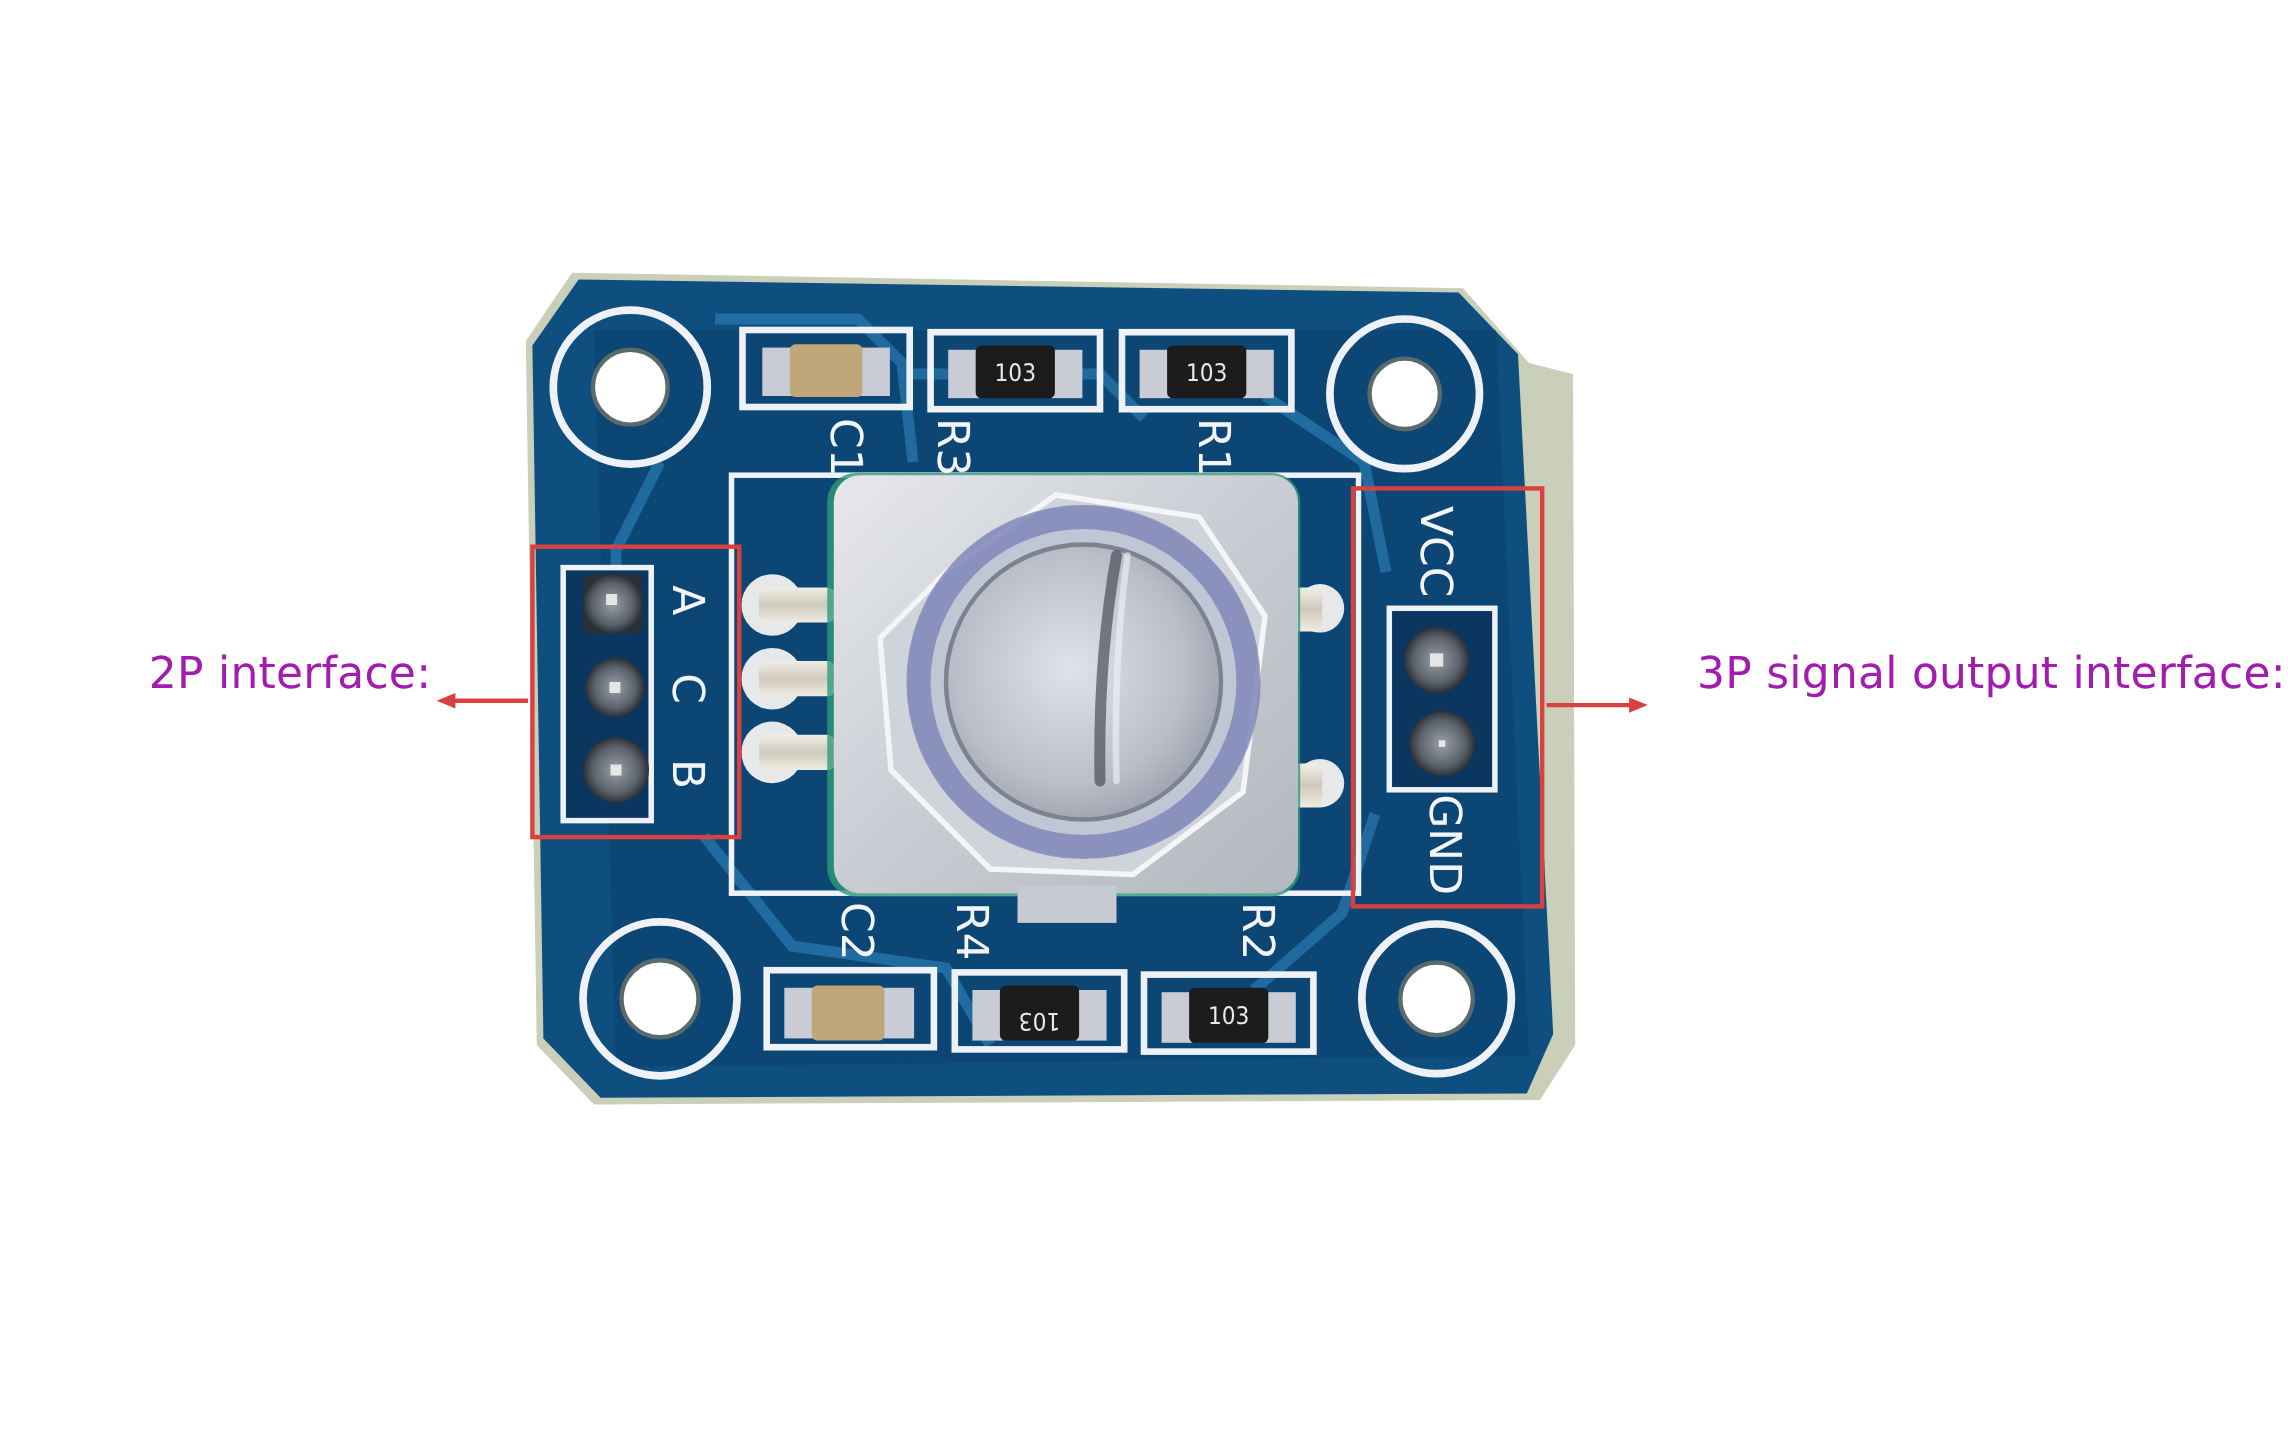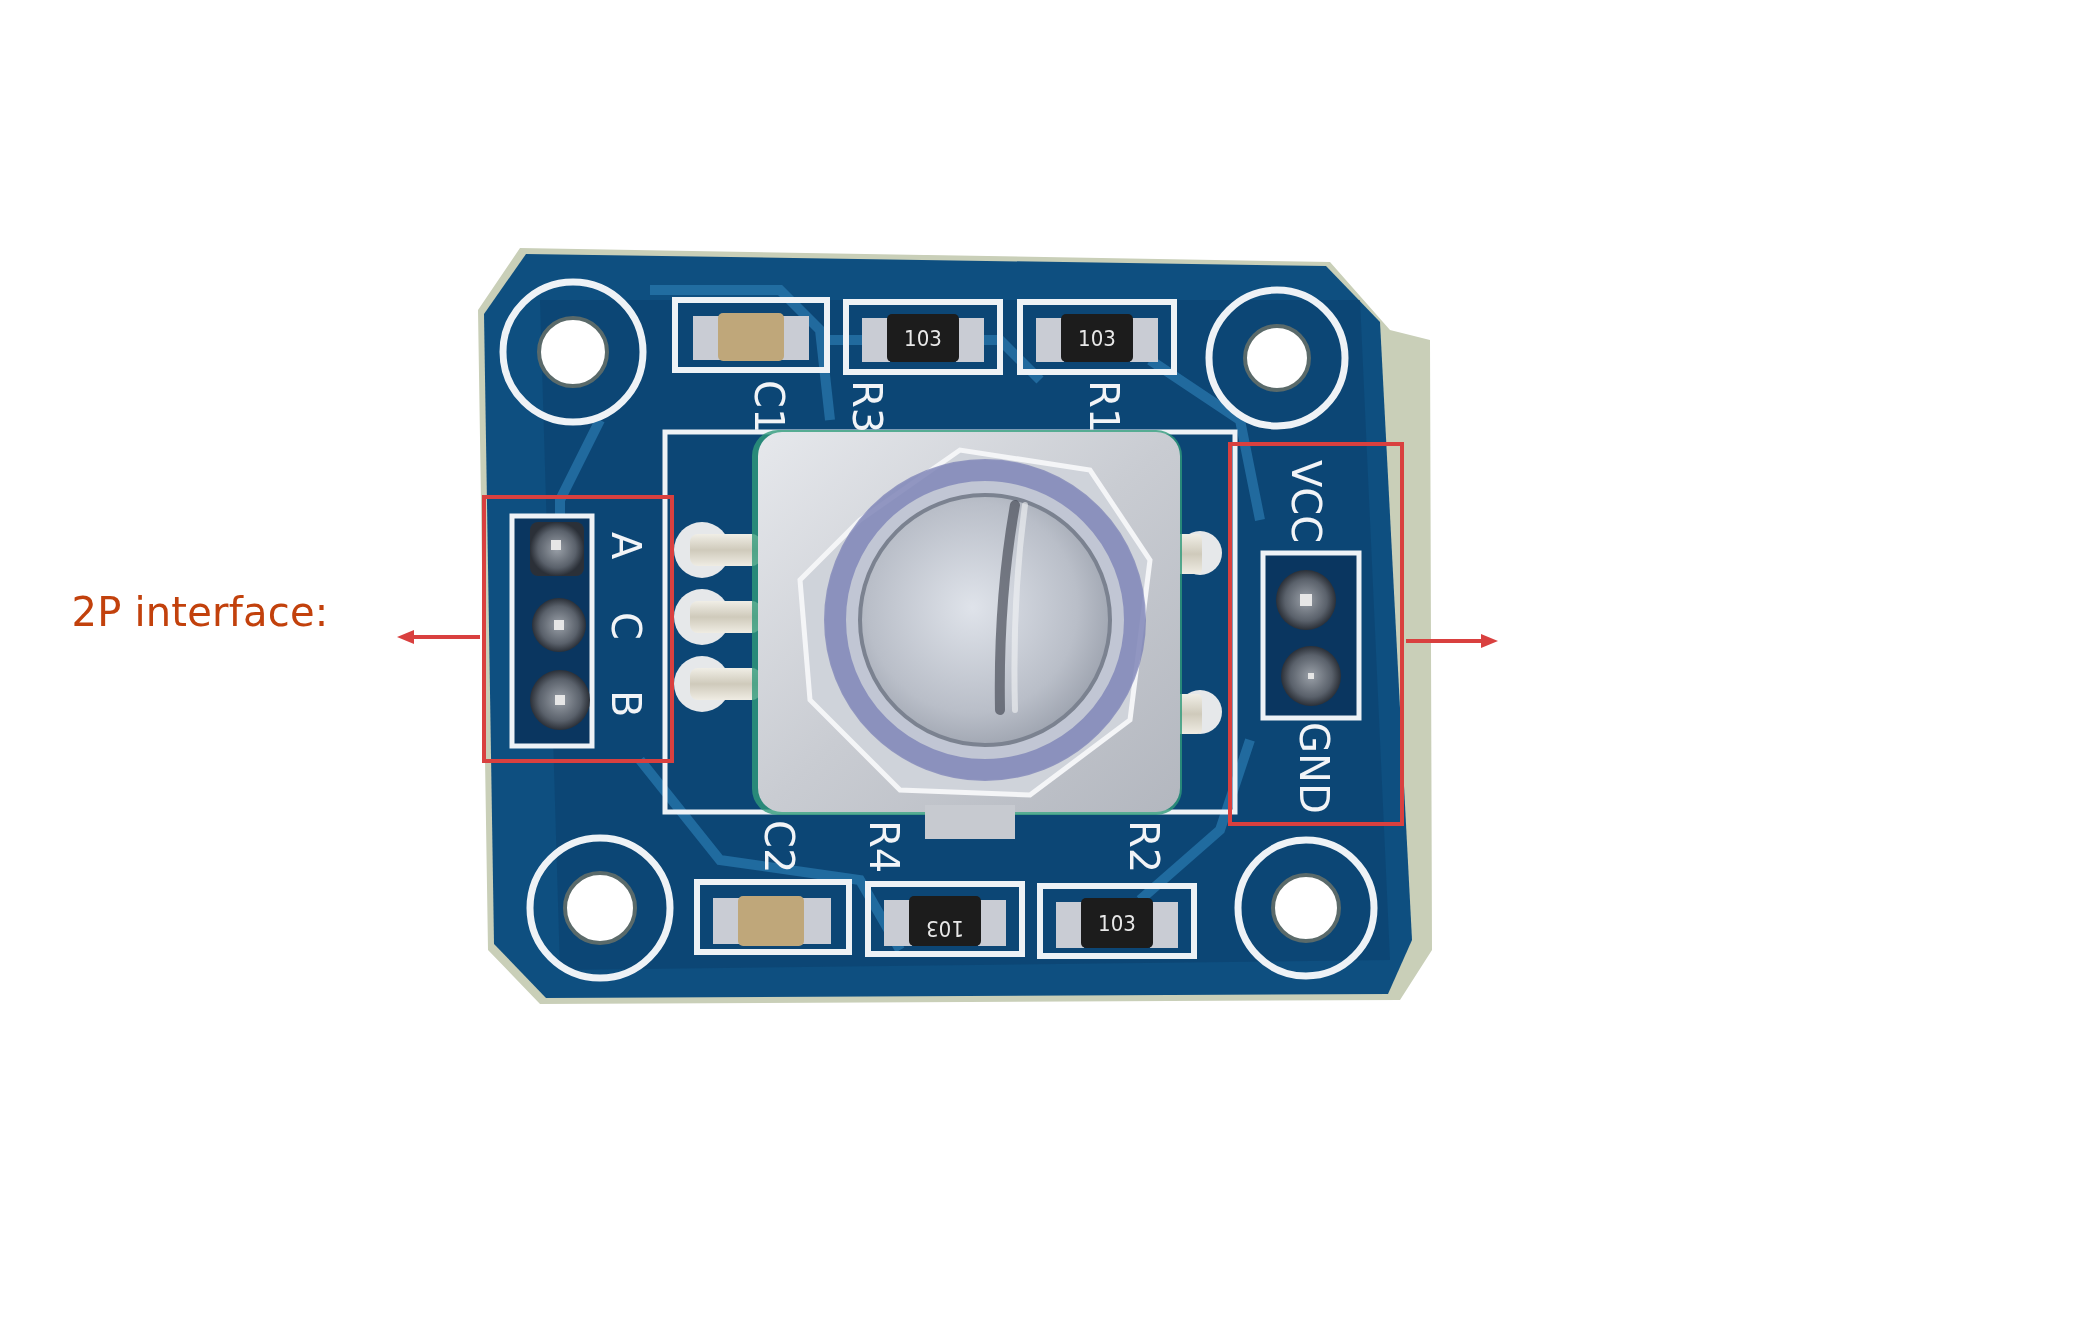--- a/index.html
+++ b/index.html
@@ -3,22 +3,22 @@
 <meta charset="utf-8">
 <style>
   html, body { margin: 0; padding: 0; }
   body {
     width: 2080px; height: 1324px; background: #ffffff;
     position: relative; overflow: hidden;
     font-family: "DejaVu Sans", "Liberation Sans", sans-serif;
   }
   .scene { position: absolute; left: 0; top: 0; width: 2080px; height: 1324px; }
   .annot-text {
-    position: absolute; color: #c2410c; font-size: 40px; line-height: 56px;
-    text-align: center; white-space: nowrap; letter-spacing: 0.2px;
+    position: absolute; color: #a21caf; font-size: 40px; line-height: 56px;
+    text-align: right; white-space: nowrap; letter-spacing: 0.2px;
   }
   .annot-left { left: 8px; top: 584px; width: 384px; }
   .annot-right { left: 1508px; top: 584px; width: 570px; }
   .silk { font-family: "DejaVu Sans", sans-serif; fill: #f2f4f7; font-weight: 400; }
   .code { font-family: "DejaVu Sans Condensed", "DejaVu Sans", sans-serif; fill: #e8e8e8; }
 </style>
 </head>
 <body>
 
 <div class="scene">
@@ -195,14 +195,15 @@
     <g stroke="#d9403f" fill="#d9403f">
       <line x1="1406" y1="641" x2="1486" y2="641" stroke-width="4"></line>
       <polygon points="1498,641 1481,634 1481,648" stroke="none"></polygon>
     </g>
   </svg>
 
   <div class="annot-text annot-left">
     <div>2P interface:</div>
   </div>
   <div class="annot-text annot-right">
+    <div>3P signal output interface:</div>
   </div>
 </div>
 
 </body></html>

